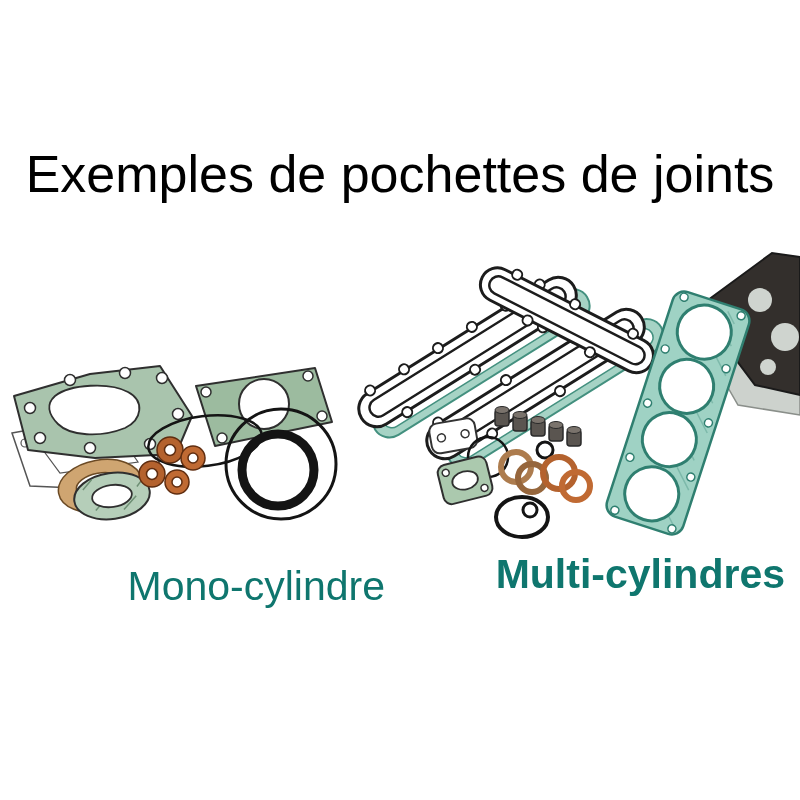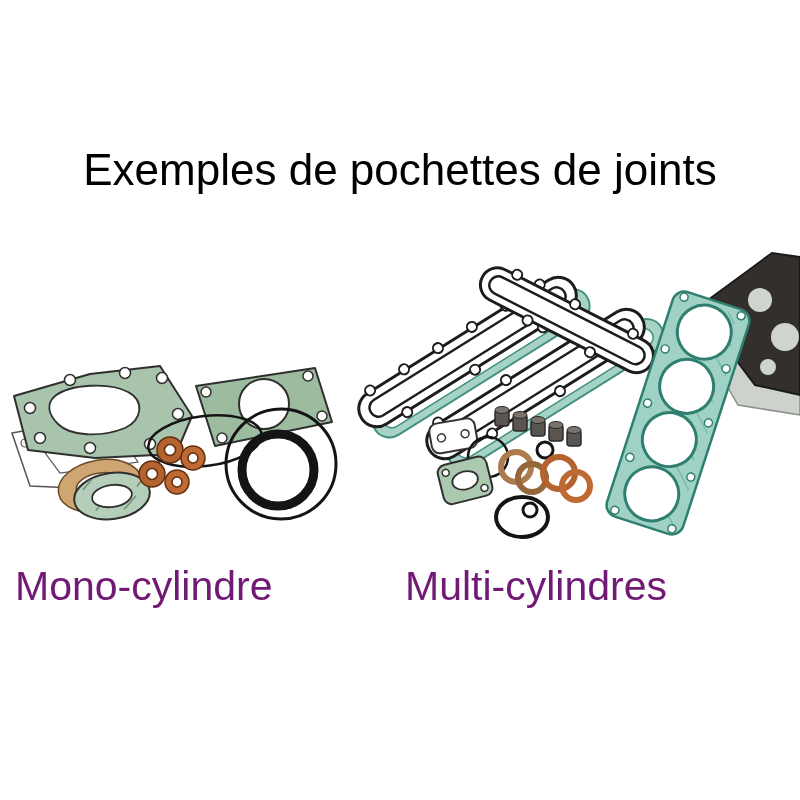--- a/index.html
+++ b/index.html
@@ -1,27 +1,27 @@
 <!DOCTYPE html>
 <html><head>
 <meta charset="utf-8">
 <style>
   * { margin:0; padding:0; box-sizing:border-box; }
   html,body { background:#ffffff; }
   body { font-family:"Liberation Sans", sans-serif; color:#000; }
   .canvas { position:relative; width:800px; height:800px; background:#fff; overflow:hidden; }
   .title { position:absolute; top:146px; left:0; width:800px; text-align:center;
-           font-size:44px; line-height:1.09; font-weight:400; color:#000; }
+           font-size:52px; line-height:1.09; font-weight:400; color:#000; }
   .title span { display:block; }
   .figure-svg { position:absolute; }
   #mono-svg  { left:0;    top:358px; width:345px; height:205px; }
   #multi-svg { left:340px; top:245px; width:460px; height:305px; }
-  .caption { position:absolute; font-size:41px; color:#701a75; text-align:left; white-space:nowrap; }
+  .caption { position:absolute; font-size:41px; color:#0f766e; text-align:right; white-space:nowrap; }
   #caption-mono  { left:15px;  top:563px; width:370px; }
-  #caption-multi { left:405px; top:563px; width:380px; }
+  #caption-multi { left:405px; top:551px; width:380px;font-weight:bold; }
 </style>
 </head>
 <body>
 
 <div class="canvas">
 
   <h1 class="title">
     <span>Exemples de pochettes de joints</span>
   </h1>
 

